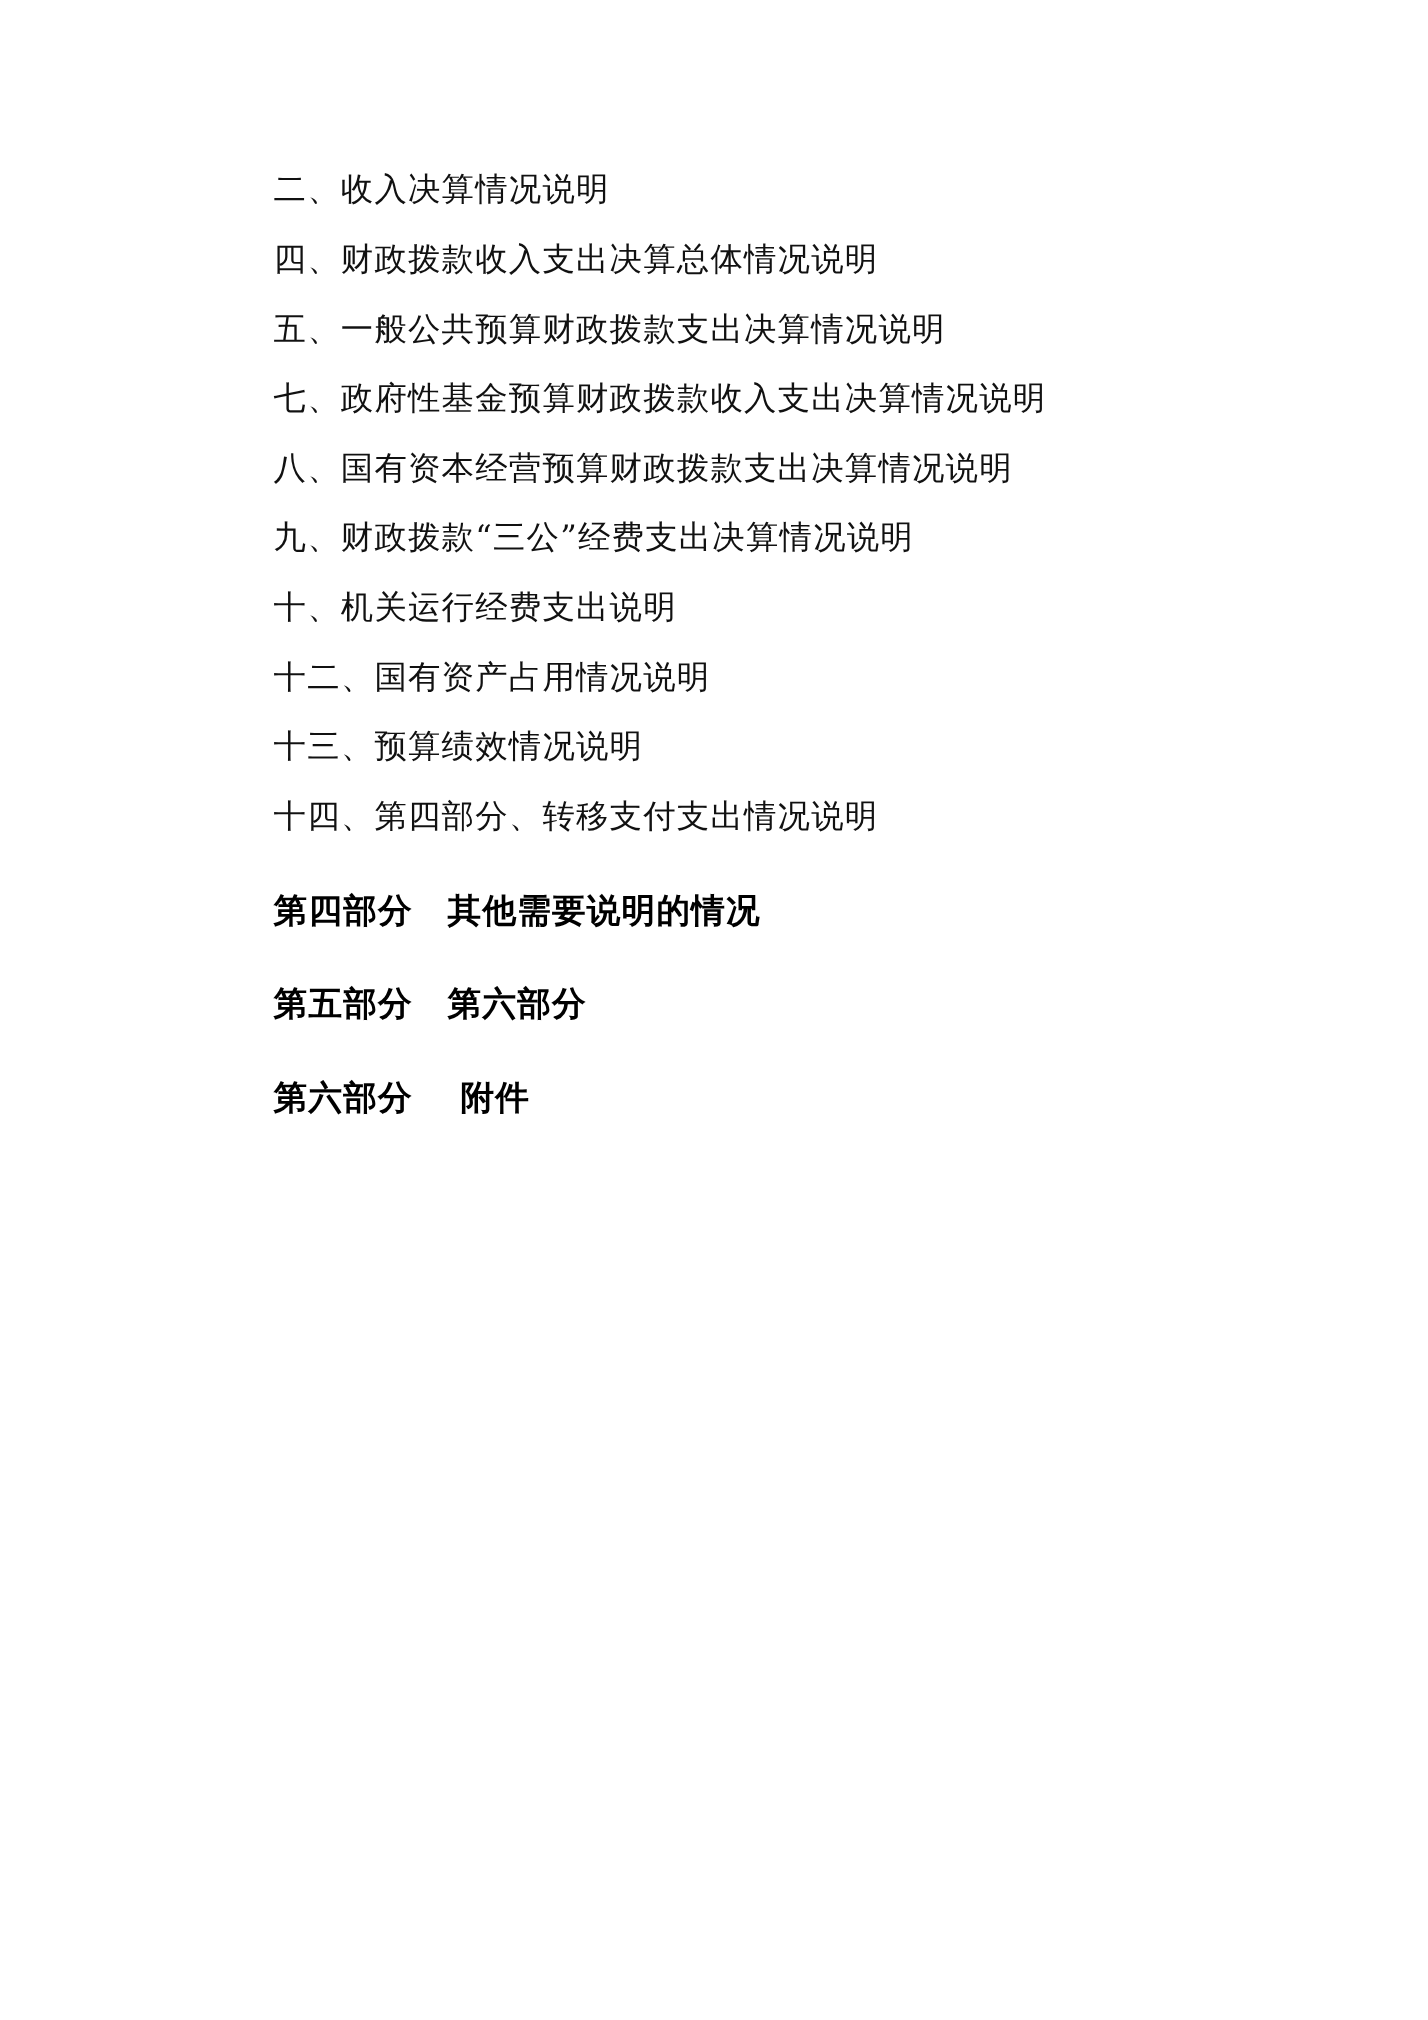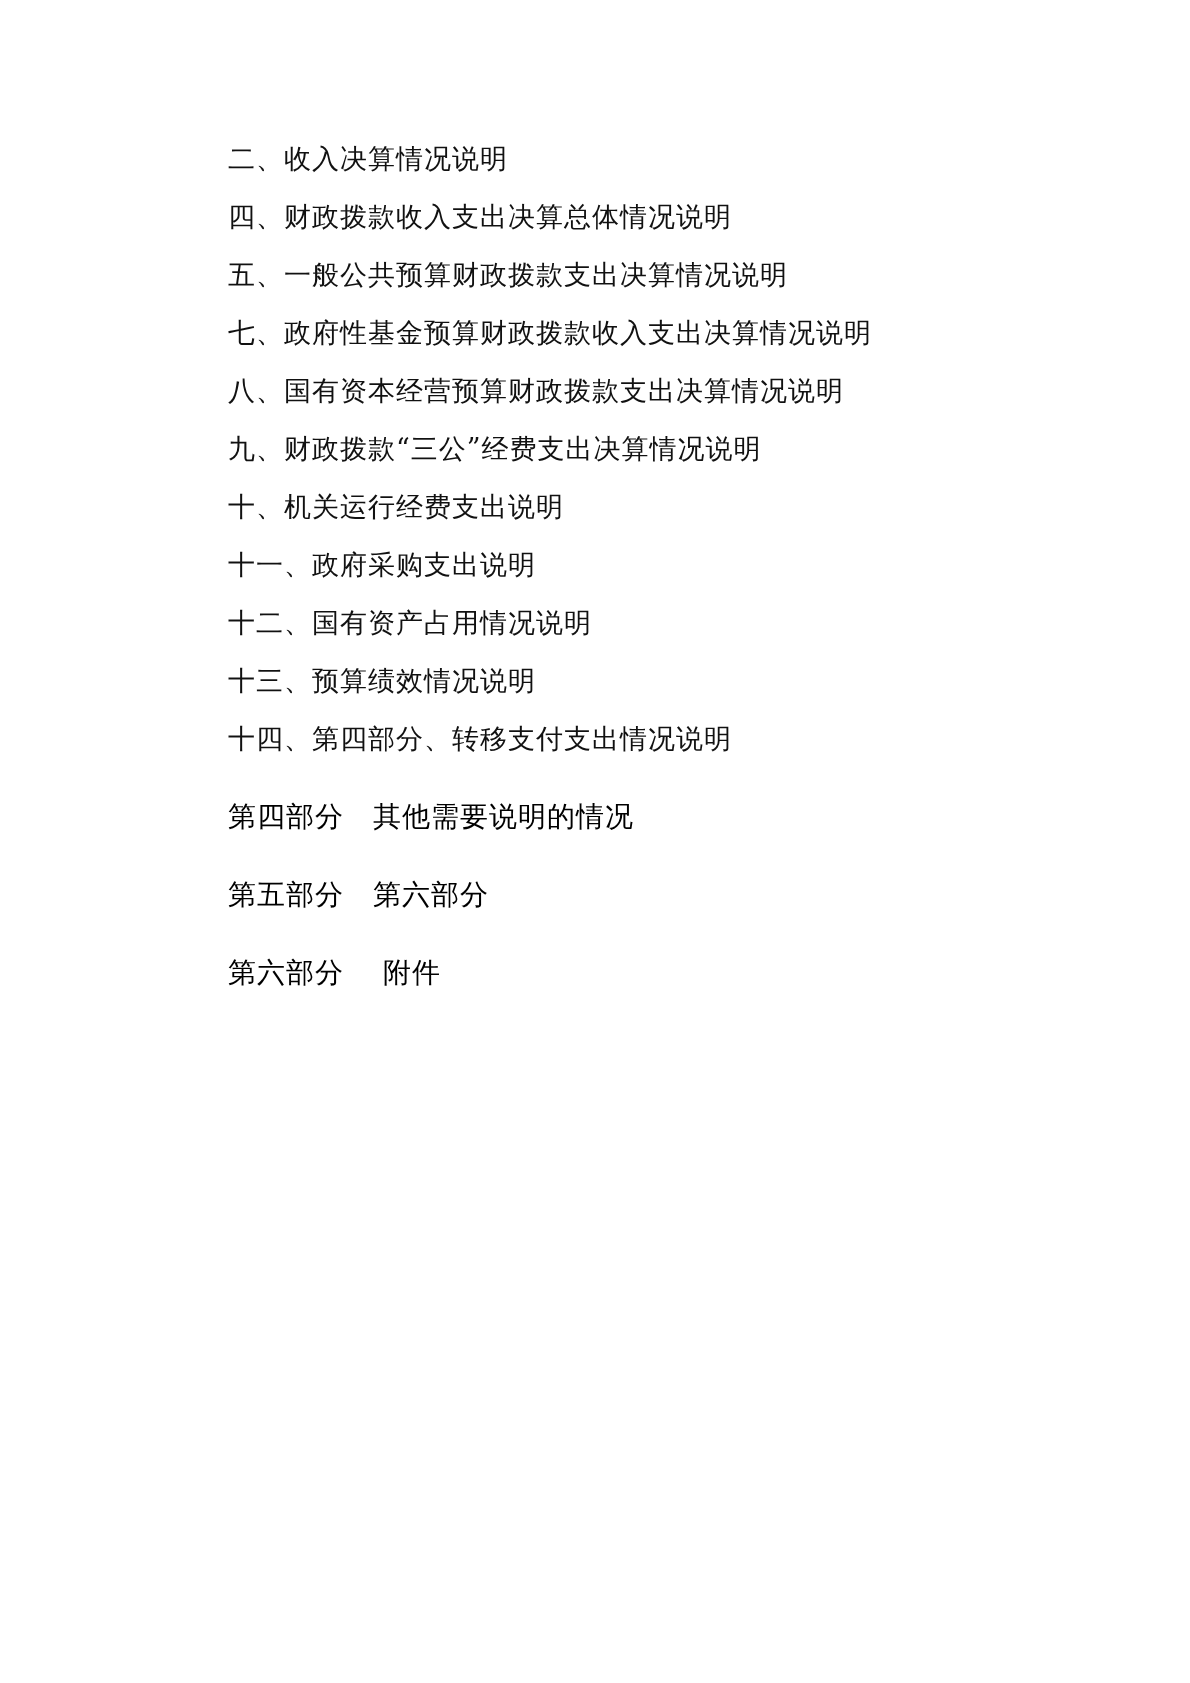--- a/index.html
+++ b/index.html
@@ -29,21 +29,21 @@
     letter-spacing: 1px;
     white-space: nowrap;
     font-weight: 400;
     color: #111111;
   }
   .part-item {
     font-size: 28px;
     line-height: 58px;
     letter-spacing: 1px;
     white-space: nowrap;
-    font-weight: normal;
+    font-weight: bold;
     color: #000000;
   }
   .part-block {
     margin-top: 20px;
   }
   .part-block:first-of-type {
     margin-top: 32px;
   }
   .page-number {
     position: absolute;
@@ -63,21 +63,20 @@
 
   <div class="content">
 
     <div class="toc-item">二、收入决算情况说明</div>
     <div class="toc-item">四、财政拨款收入支出决算总体情况说明</div>
     <div class="toc-item">五、一般公共预算财政拨款支出决算情况说明</div>
     <div class="toc-item">七、政府性基金预算财政拨款收入支出决算情况说明</div>
     <div class="toc-item">八、国有资本经营预算财政拨款支出决算情况说明</div>
     <div class="toc-item">九、财政拨款“三公”经费支出决算情况说明</div>
     <div class="toc-item">十、机关运行经费支出说明</div>
-    <div class="toc-item">十一、政府采购支出说明</div>
     <div class="toc-item">十二、国有资产占用情况说明</div>
     <div class="toc-item">十三、预算绩效情况说明</div>
     <div class="toc-item">十四、第四部分、转移支付支出情况说明</div>
 
     <div class="part-block">
       <div class="part-item">第四部分　其他需要说明的情况</div>
     </div>
     <div class="part-block">
       <div class="part-item">第五部分　第六部分</div>
     </div>

